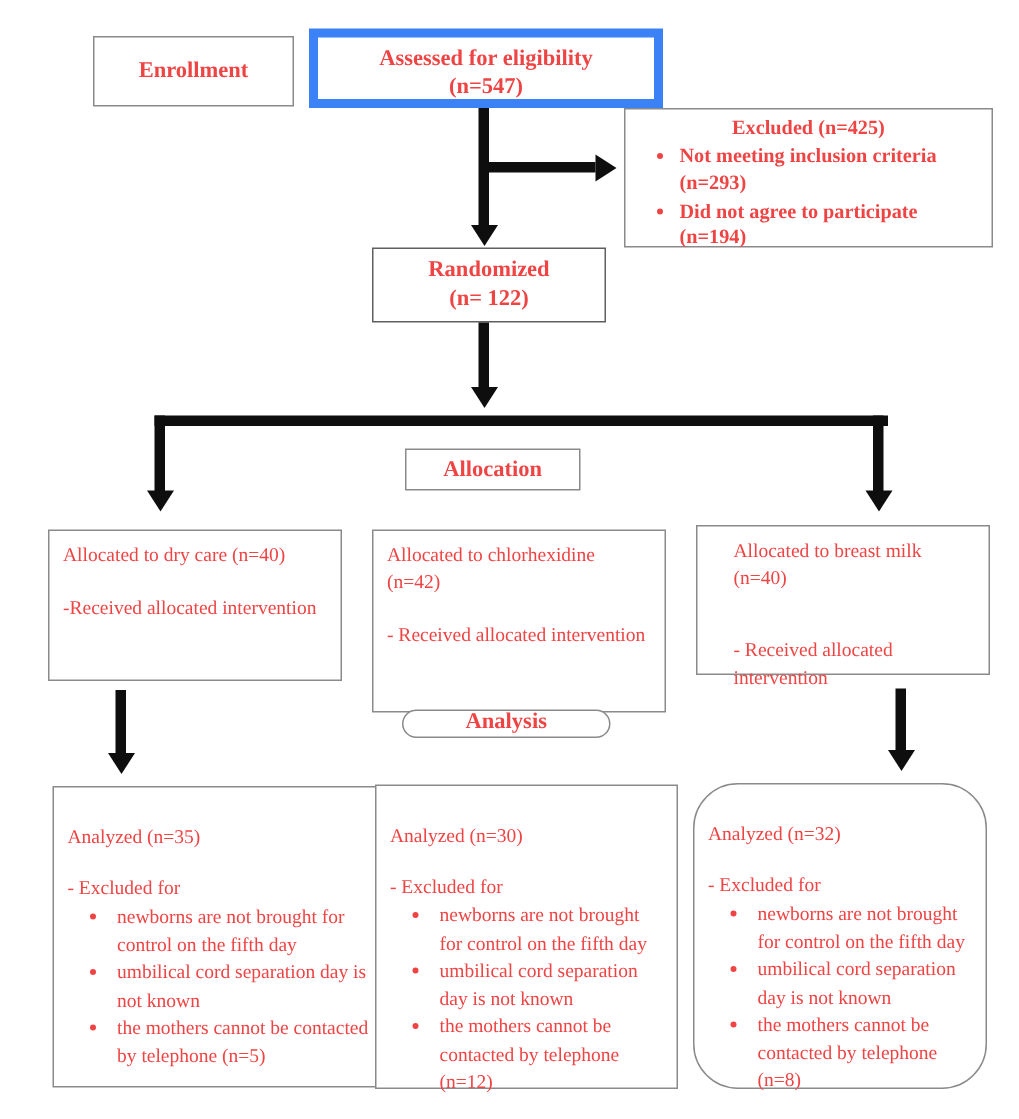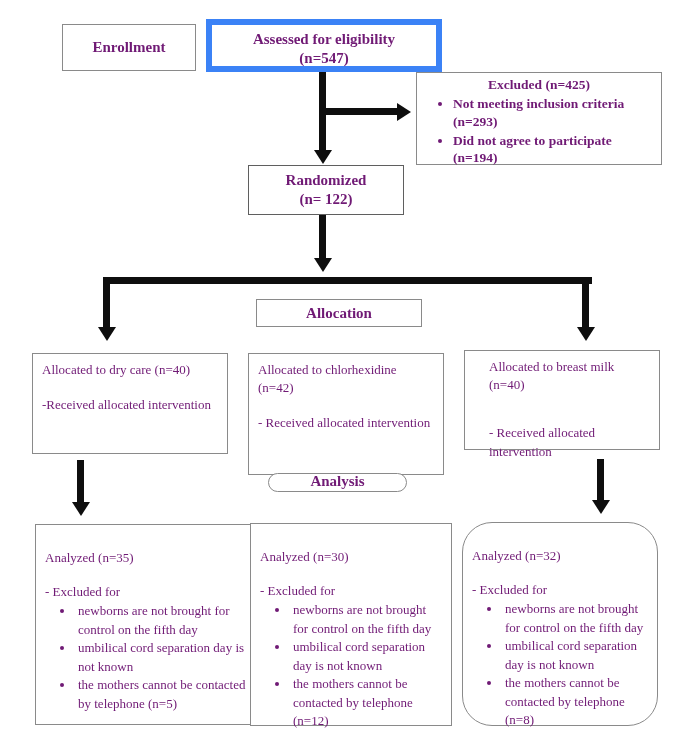--- a/index.html
+++ b/index.html
@@ -1,31 +1,31 @@
 <!DOCTYPE html>
 <html><head>
 <meta charset="utf-8">
 <style>
   html,body{margin:0;padding:0;background:#ffffff;}
   .canvas{
     position:relative;width:679px;height:746px;background:#ffffff;
-    font-family:"Liberation Serif", serif;color:#701a75;overflow:hidden;
+    font-family:"Liberation Serif", serif;color:#ef4444;overflow:hidden;
   }
   .box{position:absolute;background:#ffffff;border:1px solid #8a8a8a;box-sizing:border-box;}
   .center-bold{font-weight:bold;text-align:center;}
   .lbl{font-size:15px;line-height:1.25;}
   .body-txt{font-size:13px;line-height:1.4;}
   
   .enrollment{left:62px;top:24px;width:134px;height:47px;display:flex;align-items:center;justify-content:center;}
   .assessed{left:206px;top:19px;width:236px;height:53px;border:6px solid #3b82f6;padding-top:5px;}
   .excluded{left:416px;top:72px;width:246px;height:93px;padding-top:4px;font-weight:bold;font-size:13.5px;}
   .excluded ul{list-style:disc;margin:2px 0 0;padding-left:36px;}
   .excluded li{margin:0 0 1px;line-height:1.32;padding-right:4px;}
   .randomized{left:248px;top:165px;width:156px;height:50px;padding-top:5px;}
-  .alloc-label{left:256px;top:299px;width:166px;height:28px;display:flex;align-items:center;justify-content:center;}
+  .alloc-label{left:270px;top:299px;width:117px;height:28px;display:flex;align-items:center;justify-content:center;}
   .analysis-label{left:268px;top:473px;width:139px;height:19px;display:flex;align-items:flex-end;justify-content:center;border-radius:11px;}
   
   .alloc{padding:7px 9px;box-sizing:border-box;}
   .alloc .note{margin-top:17px;}
   .alloc-left{left:32px;top:353px;width:196px;height:101px;}
   .alloc-mid{left:248px;top:353px;width:196px;height:122px;}
   .alloc-right{left:464px;top:350px;width:196px;height:100px;padding-left:24px;}
   .alloc-right .note{margin-top:30px;}
   
   .ana{padding:24px 7px 6px 9px;box-sizing:border-box;}

